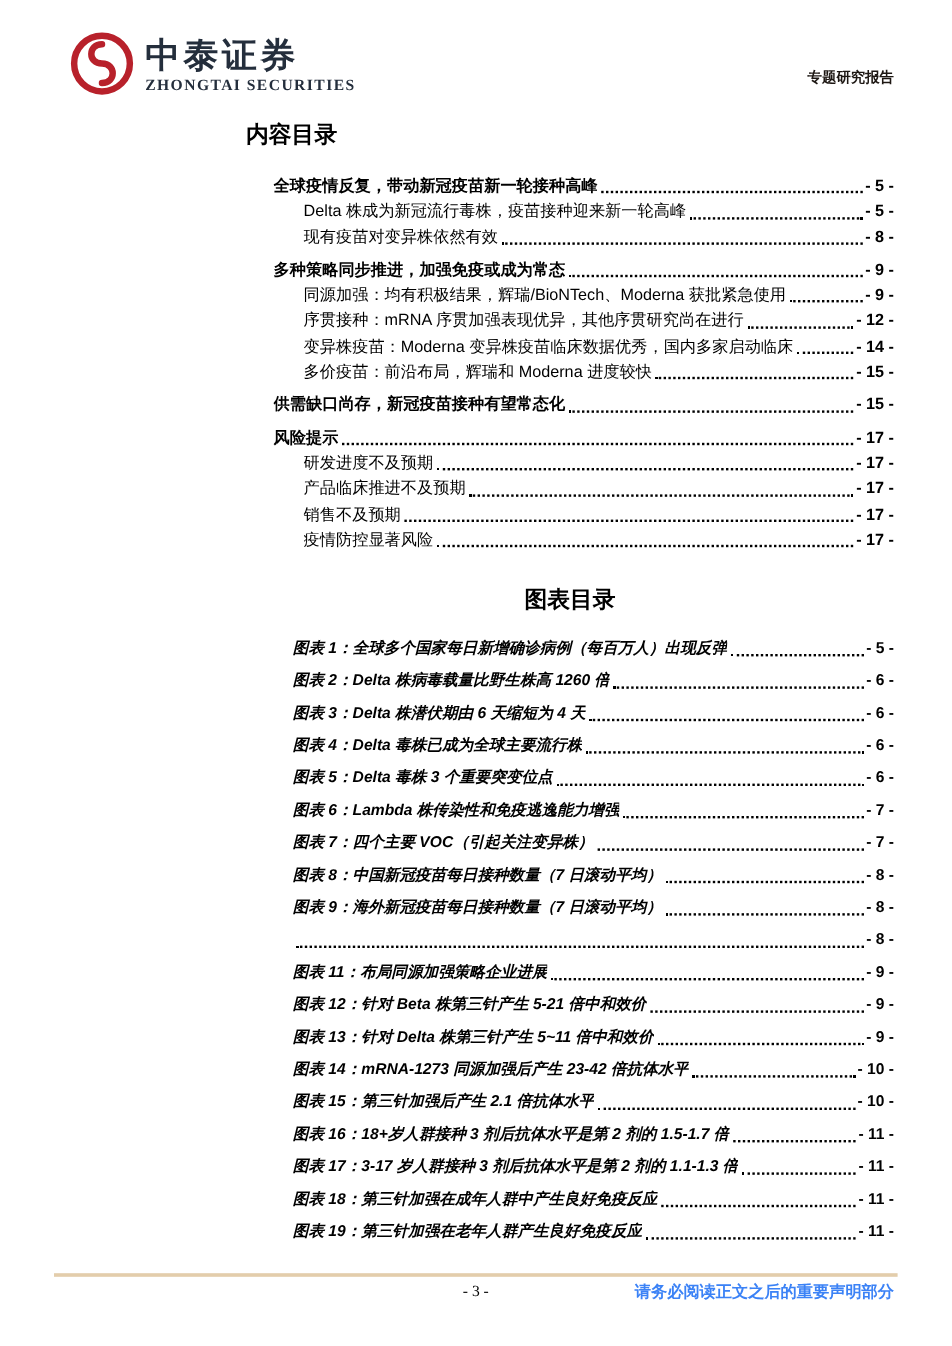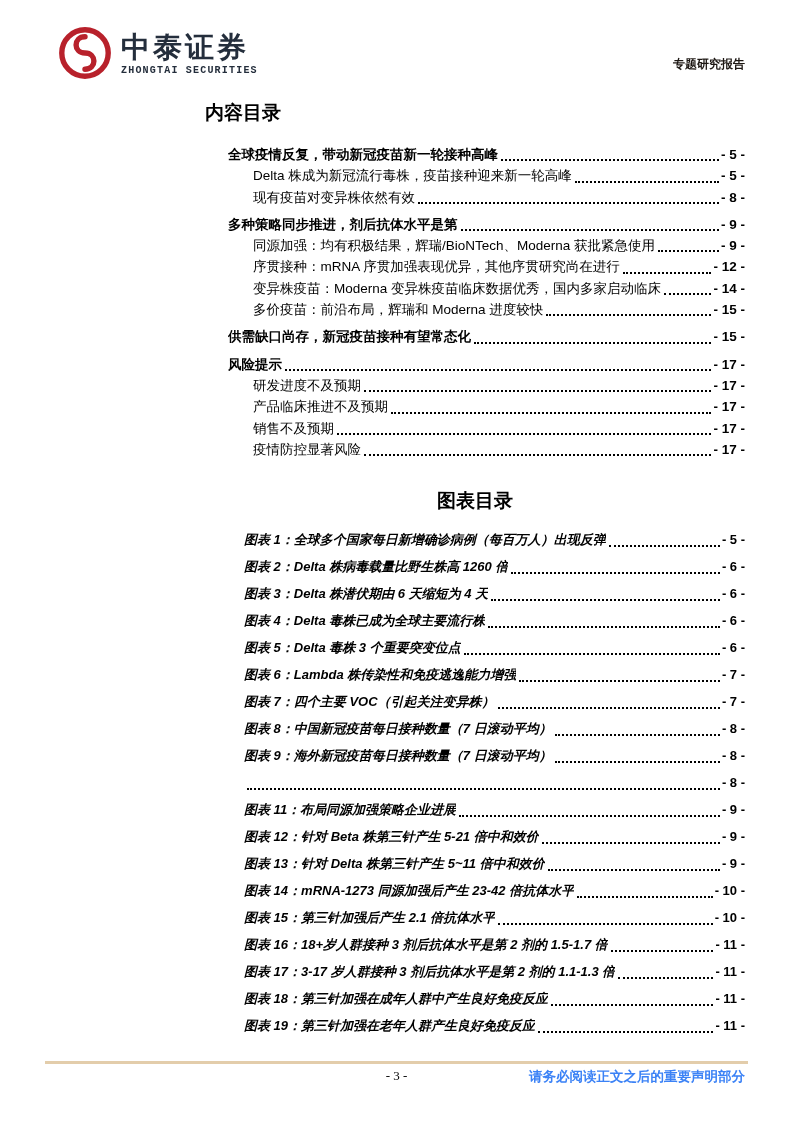--- a/index.html
+++ b/index.html
@@ -14,22 +14,22 @@
   }
 
   
   .header { position:absolute; top:26px; left:58px; right:48px;
             display:flex; justify-content:space-between; align-items:flex-start; }
   .logo { display:flex; align-items:center; gap:9px; }
   .logo-mark { width:54px; height:54px; flex:0 0 auto; }
   .logo-text { display:flex; flex-direction:column; }
   .logo-cn { font-size:29px; font-weight:bold; letter-spacing:3px;
              color:#242e3c; font-family:"Liberation Sans", sans-serif; line-height:34px; }
-  .logo-en { font-size:10px; font-weight:bold; letter-spacing:1.2px;
-             color:#242e3c; font-family:Liberation Mono, monospace; line-height:13px; }
+  .logo-en { font-size:13px; font-weight:bold; letter-spacing:1.2px;
+             color:#242e3c; font-family:Liberation Serif, serif; line-height:13px; }
   .report-type { margin-top:30px; font-size:12px; font-weight:bold; color:#1d1713; }
 
   
   .toc-section { position:absolute; top:100px; left:205px; right:48px; }
   .figures-section { position:absolute; top:488px; left:205px; right:48px; }
   .section-title { font-size:19px; font-weight:bold; line-height:26px; color:#000; }
   .toc-section .section-title { margin-bottom:18px; }
   .figures-section .section-title { margin-bottom:12px;text-align:center; }
 
   .toc-list { margin-left:23px; }
@@ -90,21 +90,21 @@
     <span class="t">Delta 株成为新冠流行毒株，疫苗接种迎来新一轮高峰</span>
     <span class="leader"></span>
     <span class="p">- 5 -</span>
   </div>
         <div class="row lvl2">
     <span class="t">现有疫苗对变异株依然有效</span>
     <span class="leader"></span>
     <span class="p">- 8 -</span>
   </div>
         <div class="row lvl1">
-    <span class="t">多种策略同步推进，剂后抗体水平是第</span>
+    <span class="t">多种策略同步推进，加强免疫或成为常态</span>
     <span class="leader"></span>
     <span class="p">- 9 -</span>
   </div>
         <div class="row lvl2">
     <span class="t">同源加强：均有积极结果，辉瑞/BioNTech、Moderna 获批紧急使用</span>
     <span class="leader"></span>
     <span class="p">- 9 -</span>
   </div>
         <div class="row lvl2">
     <span class="t">序贯接种：mRNA 序贯加强表现优异，其他序贯研究尚在进行</span>

